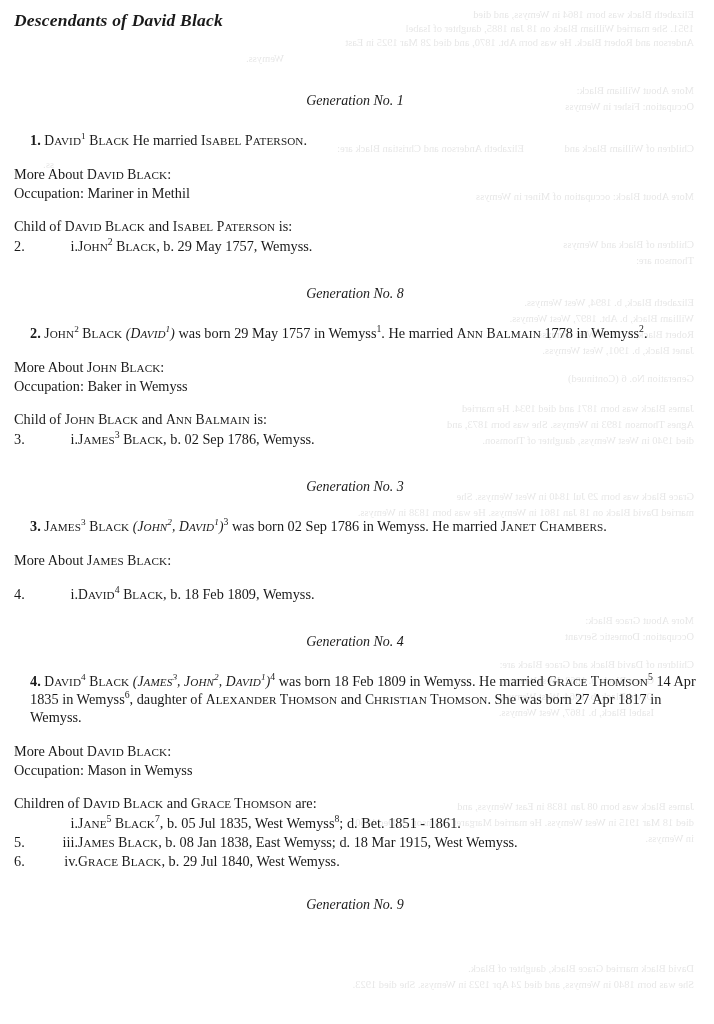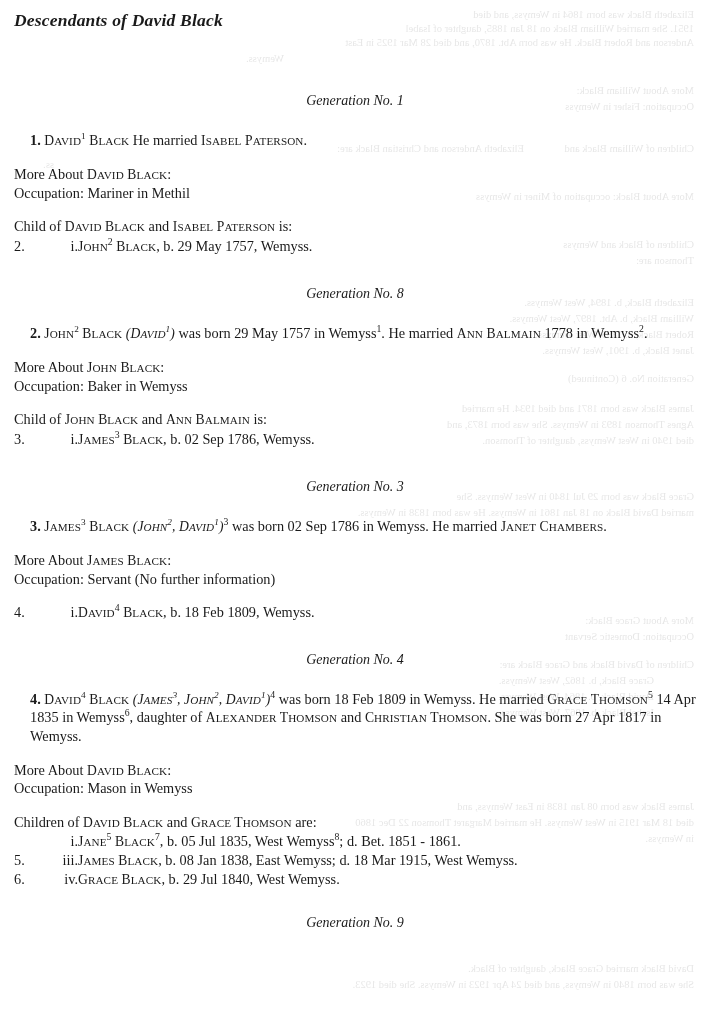--- a/index.html
+++ b/index.html
@@ -191,21 +191,20 @@
     <p class="entry-body">
       <b>3.</b>
       <span class="smallcaps">J<span style="font-size:0.82em">AMES</span><sup>3</sup> B<span style="font-size:0.82em">LACK</span></span>
       <span class="ital smallcaps">(J<span style="font-size:0.82em">OHN</span><sup>2</sup>, D<span style="font-size:0.82em">AVID</span><sup>1</sup>)</span><sup>3</sup>
       <span>was born 02 Sep 1786 in Wemyss.  He married <span class="smallcaps">J<span style="font-size:0.82em">ANET</span> C<span style="font-size:0.82em">HAMBERS</span></span>.</span>
     </p>
   </div>
 
   <div class="block">
     <p class="about-head">More About <span class="smallcaps">J<span style="font-size:0.82em">AMES</span> B<span style="font-size:0.82em">LACK</span></span>:</p>
-    <p class="about-line">Occupation: Servant (No further information)</p>
   </div>
 
   <div class="block">
     <table class="children">
       <tbody>
           <tr>
         <td class="num">4.</td>
         <td class="rom">i.</td>
         <td class="txt"><span class="smallcaps">D<span style="font-size:0.82em">AVID</span></span><sup>4</sup> <span class="smallcaps">B<span style="font-size:0.82em">LACK</span></span>, b. 18 Feb 1809, Wemyss.</td>
       </tr>

